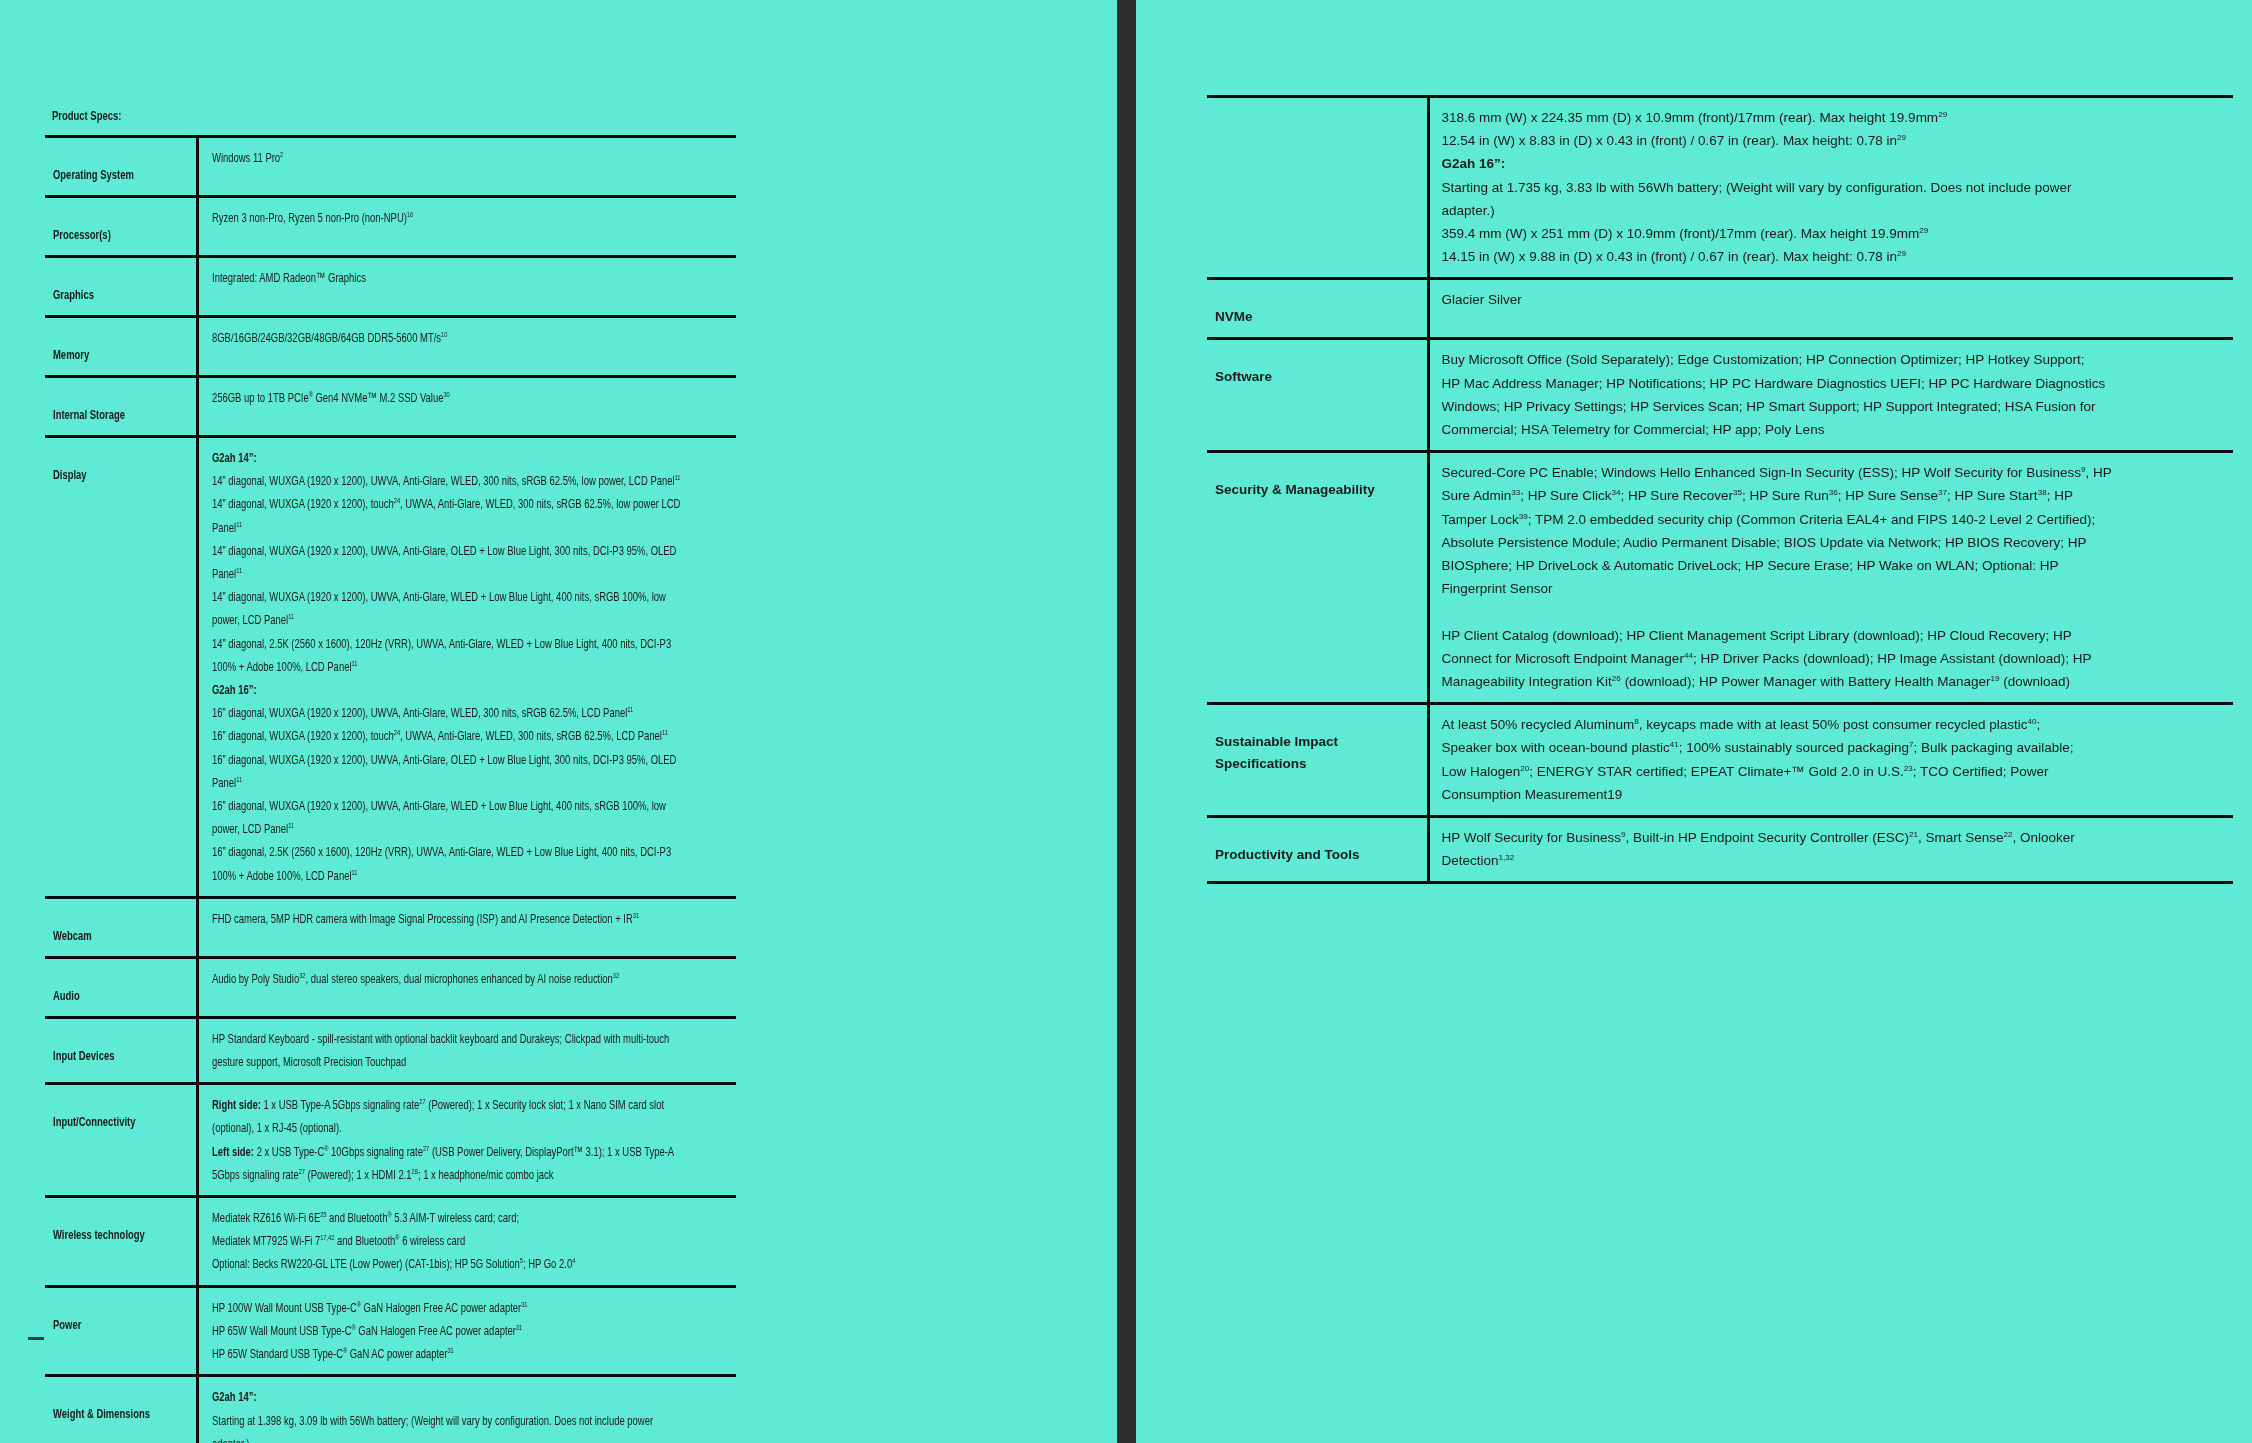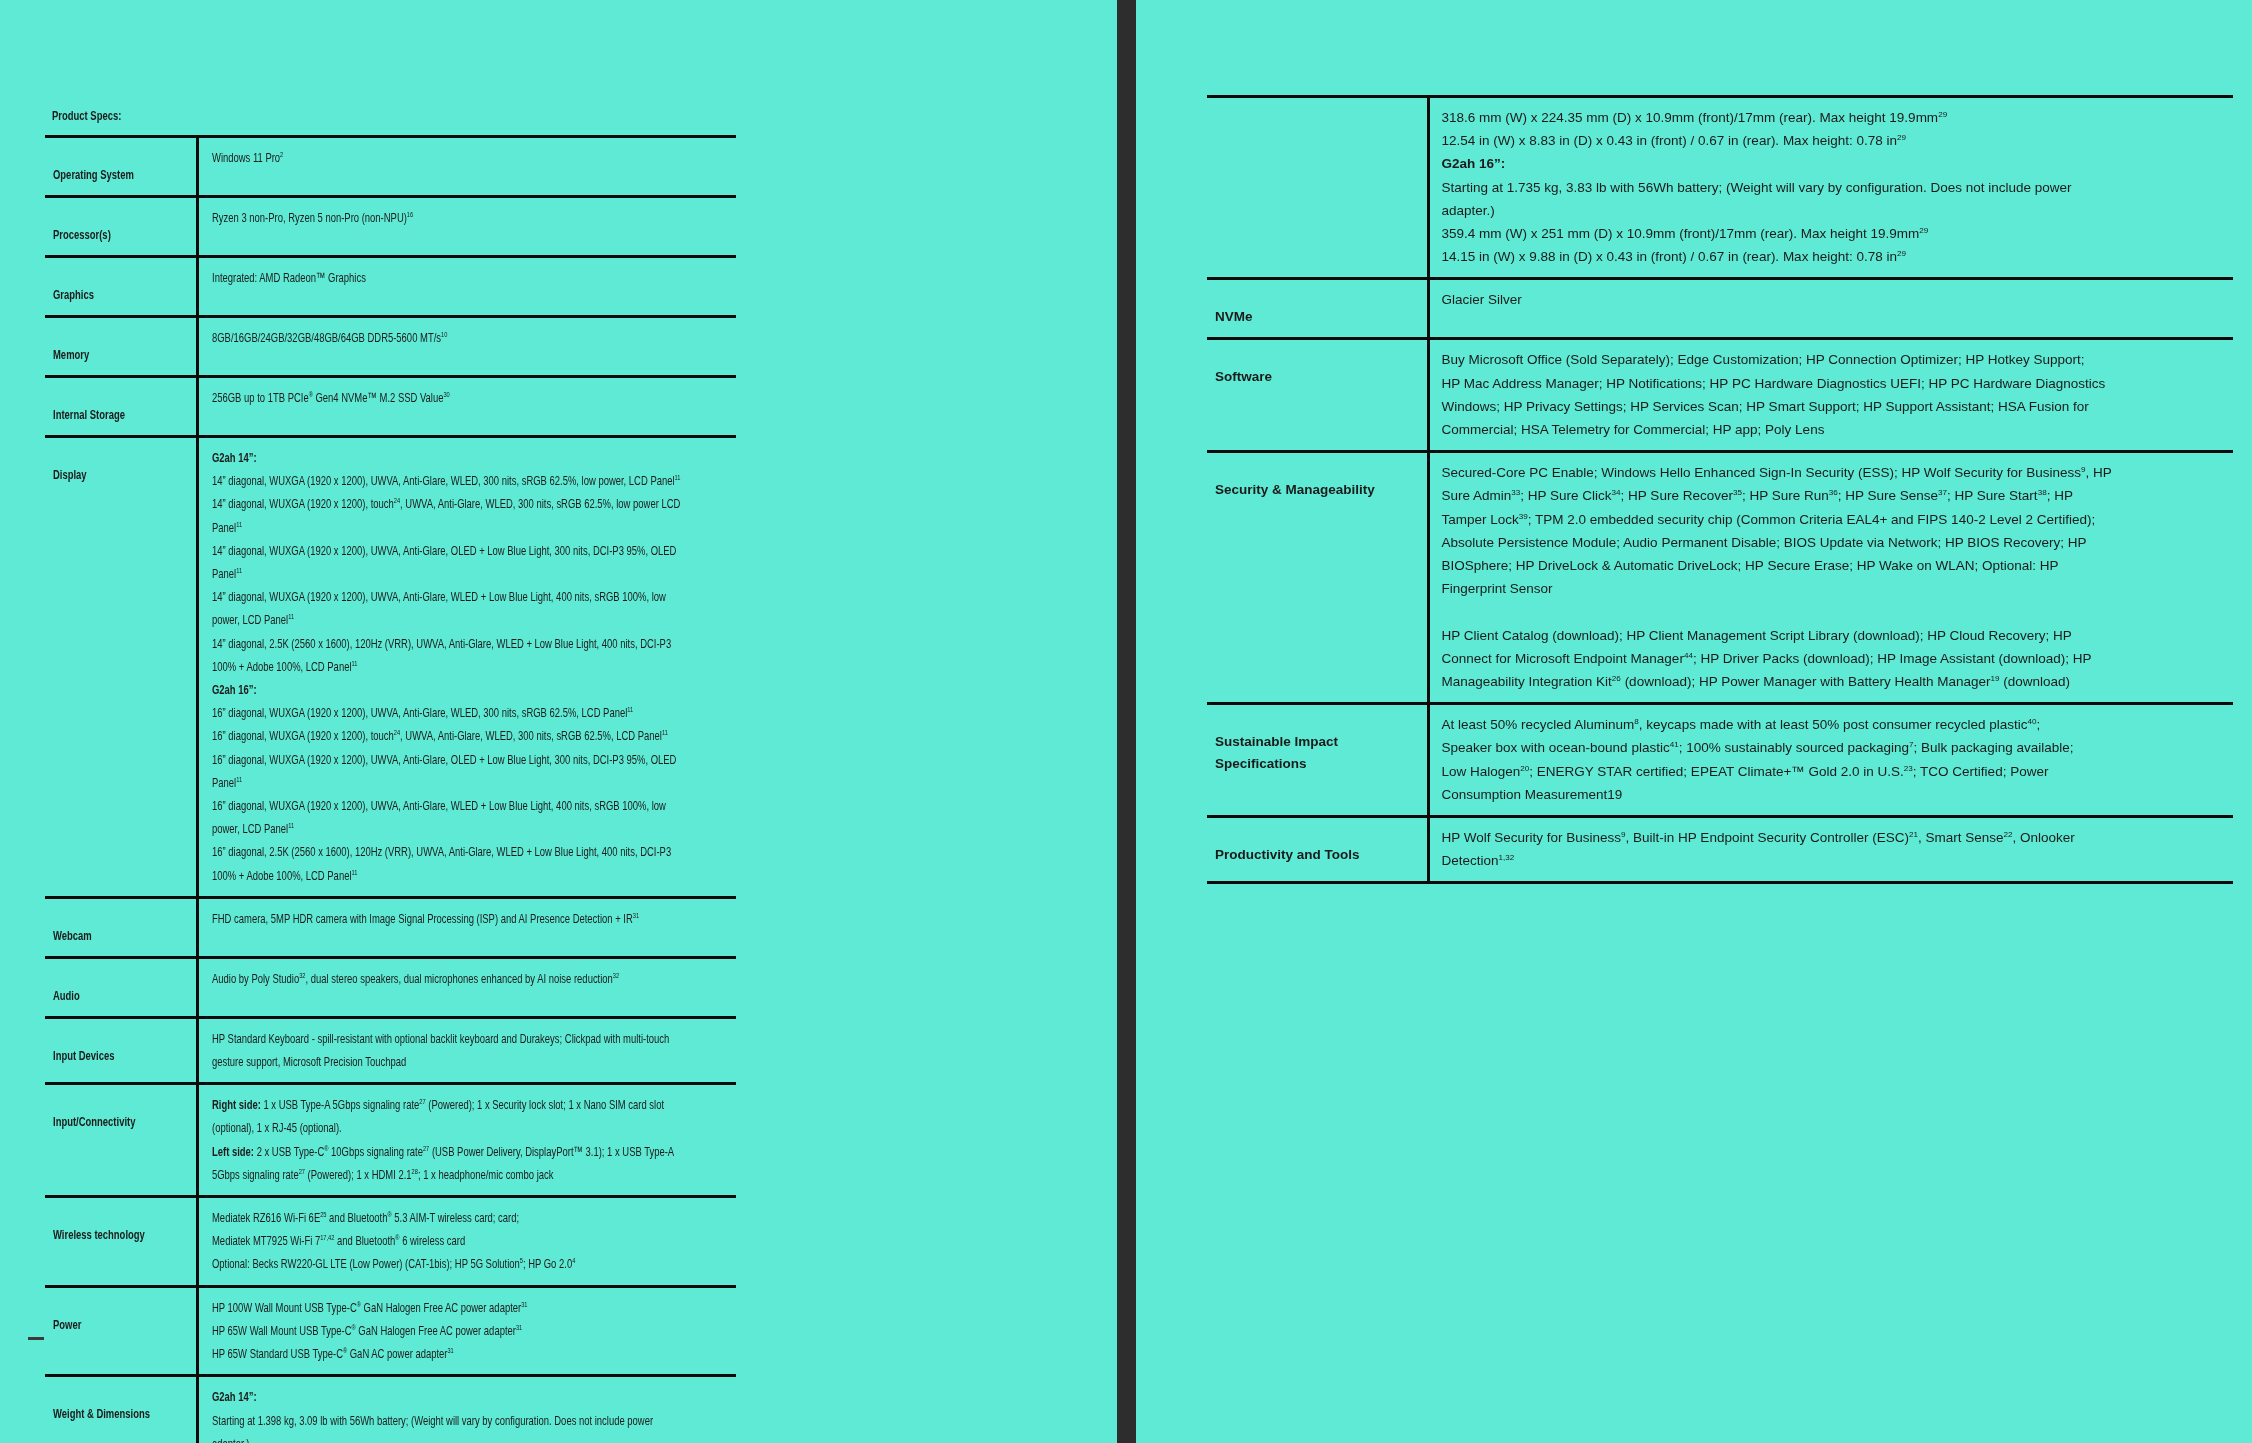--- a/index.html
+++ b/index.html
@@ -258,21 +258,21 @@
             </td>
           </tr>
           <tr>
             <td class="label-cell">
               <div class="cell-inner">Software</div>
             </td>
             <td class="value-cell">
               <div class="cell-inner">
                 <div class="line">Buy Microsoft Office (Sold Separately); Edge Customization; HP Connection Optimizer; HP Hotkey Support;</div>
                 <div class="line">HP Mac Address Manager; HP Notifications; HP PC Hardware Diagnostics UEFI; HP PC Hardware Diagnostics</div>
-                <div class="line">Windows; HP Privacy Settings; HP Services Scan; HP Smart Support; HP Support Assistant; HSA Fusion for</div>
+                <div class="line">Windows; HP Privacy Settings; HP Services Scan; HP Smart Support; HP Support Integrated; HSA Fusion for</div>
                 <div class="line">Commercial; HSA Telemetry for Commercial; HP app; Poly Lens</div>
               </div>
             </td>
           </tr>
           <tr>
             <td class="label-cell">
               <div class="cell-inner">Security &amp; Manageability</div>
             </td>
             <td class="value-cell">
               <div class="cell-inner">

